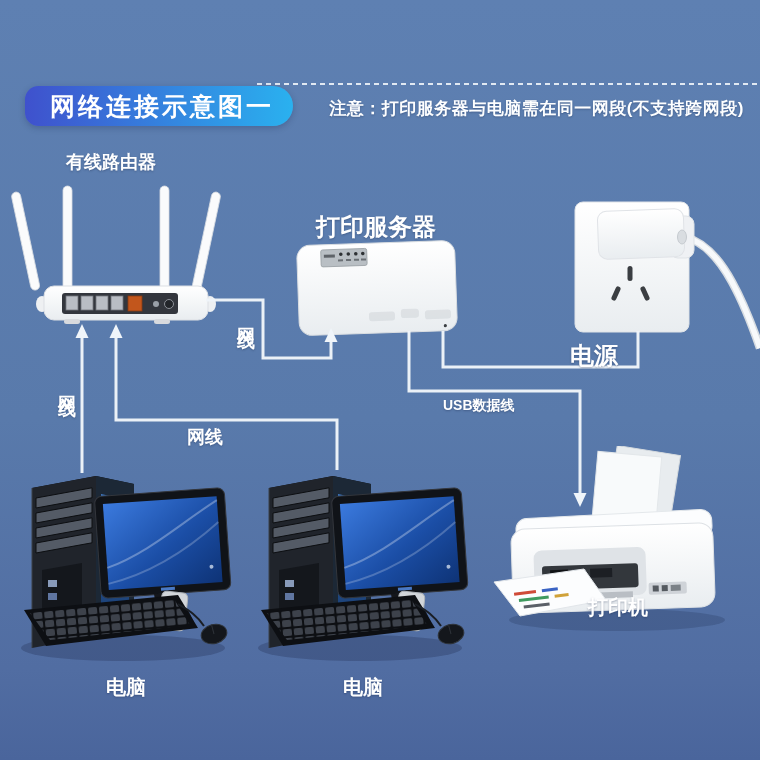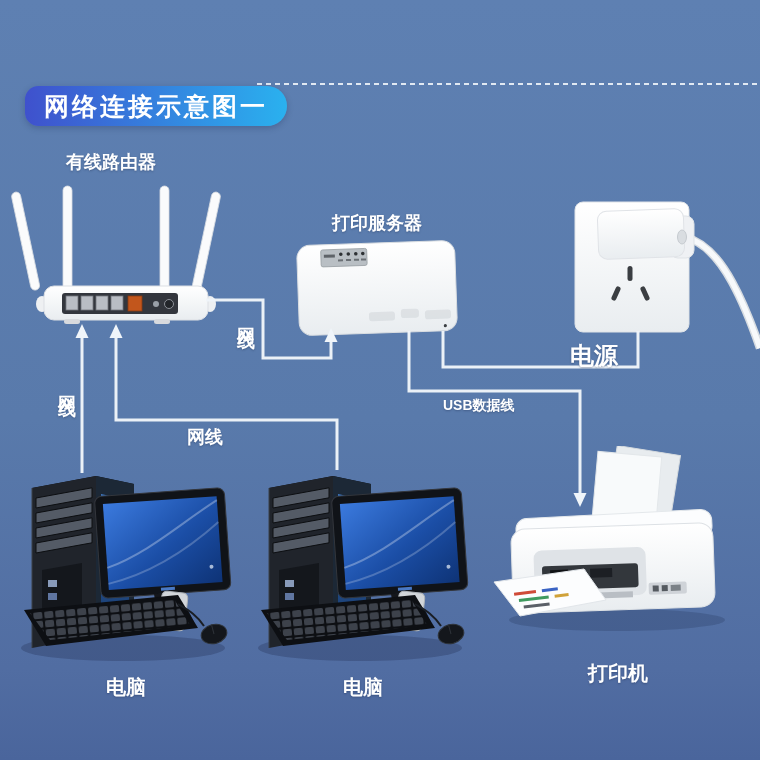--- a/index.html
+++ b/index.html
@@ -14,34 +14,36 @@
     text-shadow:0 1px 2px rgba(25,40,75,.35);white-space:nowrap;text-align:right;
   }
   .v-label{writing-mode:vertical-rl;text-orientation:upright;letter-spacing:3px;}
   #title-badge{
     position:absolute;left:25px;top:86px;width:262px;height:40px;
     border-radius:16px 24px 24px 16px;
     background:linear-gradient(90deg,var(--badge-gradient-start,#3f51cd),var(--badge-gradient-end,#2ab1ef));
     color:#fff;font-size:25px;font-weight:bold;letter-spacing:3px;
     line-height:41px;text-align:center;box-shadow:0 2px 6px rgba(20,30,70,.25);
     z-index:5;
+    padding-left:6px;
   }
   #note{
     position:absolute;top:97px;right:16px;color:#fdfeff;font-size:17px;
     font-weight:600;letter-spacing:.5px;text-shadow:0 1px 2px rgba(25,40,75,.35);
   }
   svg{display:block;}
 </style>
 </head>
 <body>
 
 <div id="stage">
 
   <div id="title-badge">网络连接示意图一</div>
 
+  <div id="note">注意：打印服务器与电脑需在同一网段(不支持跨网段)</div>
 
   <svg width="0" height="0" style="position:absolute" aria-hidden="true">
     <defs>
       <linearGradient id="winGrad" x1="0" y1="0" x2="0" y2="1">
         <stop offset="0" stop-color="#3d77c2"></stop>
           <stop offset="1" stop-color="#16386b"></stop>
       </linearGradient>
       <linearGradient id="scrGrad" x1="0" y1="0" x2="1" y2="1">
         <stop offset="0" stop-color="#3b7ade"></stop>
           <stop offset=".55" stop-color="#1b4ea6"></stop>
@@ -219,24 +221,24 @@
     </g>
     <g fill="#f0f5fa">
       <polygon points="82,324 75.5,338 88.5,338"></polygon>
       <polygon points="116,324 109.5,338 122.5,338"></polygon>
       <polygon points="331,328 324.5,342 337.5,342"></polygon>
       <polygon points="580,507 573.5,493 586.5,493"></polygon>
     </g>
   </svg>
 
   <div class="lbl" style="left:66px;top:150px;font-size:18px">有线路由器</div>
-  <div class="lbl" style="left:332px;top:211px;font-size:18px">打印服务器</div>
+  <div class="lbl" style="left:316px;top:211px;font-size:24px">打印服务器</div>
   <div class="lbl" style="left:570px;top:340px;font-size:24px">电源</div>
   <div class="lbl" style="left:104px;top:674px;font-size:20px;width:44px;text-align:center">电脑</div>
   <div class="lbl" style="left:341px;top:674px;font-size:20px;width:44px;text-align:center">电脑</div>
-  <div class="lbl" style="left:588px;top:660px;font-size:20px">打印机</div>
+  <div class="lbl" style="left:588px;top:594px;font-size:20px">打印机</div>
 
   <div class="lbl v-label" style="left:55px;top:381px;font-size:18px">网线</div>
   <div class="lbl" style="left:187px;top:425px;font-size:18px">网线</div>
   <div class="lbl v-label" style="left:234px;top:313px;font-size:18px">网线</div>
   <div class="lbl" style="left:443px;top:397px;font-size:14px">USB数据线</div>
 
 </div>
 
 </body></html>

